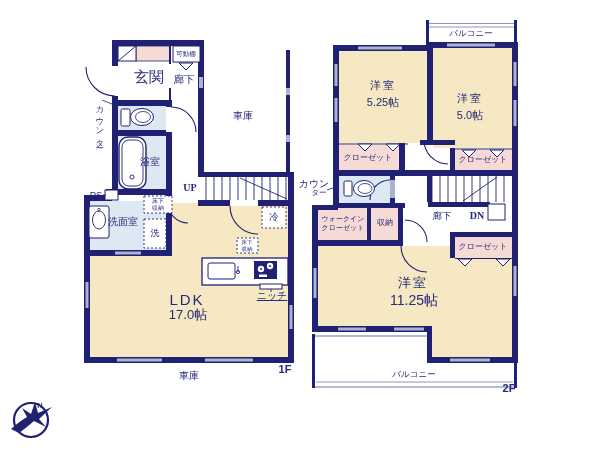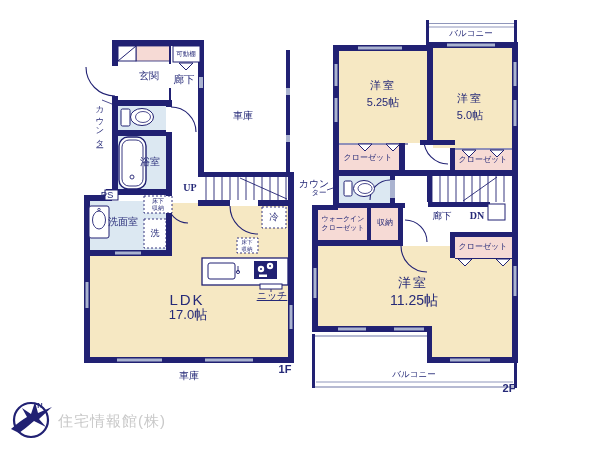--- a/index.html
+++ b/index.html
@@ -252,25 +252,25 @@
     <path d="M327 190 L339 186" stroke="#212173" stroke-width="0.8" fill="none"></path>
   </g>
 
   <g>
     <circle cx="31" cy="420" r="17" fill="none" stroke="#212173" stroke-width="2.2"></circle>
     <path d="M11 429 Q20 421 27 417 L22 408 L31 414 L35 402 L38 413 L52 407 L39 419 L46 427 L34 421 Q26 428 19 433 Z" fill="#212173"></path>
   </g>
 </svg>
 
 <div class="lbl" style="left:186px;top:54px;font-size:6.5px;">可動棚</div>
-<div class="lbl" style="left:149px;top:76px;font-size:10px;">玄関</div>
+<div class="lbl" style="left:149px;top:76px;font-size:15px;">玄関</div>
 <div class="lbl" style="left:184px;top:79px;font-size:10.5px;">廊下</div>
 <div class="lbl lbl-v" style="left:100px;top:122px;font-size:8.5px;">カウンター</div>
 <div class="lbl" style="left:150px;top:162px;font-size:10px;">浴室</div>
-<div class="lbl" style="left:107px;top:195px;font-size:9.5px;">PS</div>
+<div class="lbl" style="left:96px;top:195px;font-size:9.5px;">PS</div>
 <div class="lbl" style="left:123px;top:222px;font-size:10px;">洗面室</div>
 <div class="lbl" style="left:155px;top:233px;font-size:9px;">洗</div>
 <div class="lbl" style="left:158px;top:201px;font-size:6px;">床下</div>
 <div class="lbl" style="left:158px;top:208px;font-size:6px;">収納</div>
 <div class="lbl serif-i" style="left:190px;top:188px;font-size:10px;">UP</div>
 <div class="lbl" style="left:274px;top:217px;font-size:9.5px;">冷</div>
 <div class="lbl" style="left:247px;top:243px;font-size:5.5px;">床下</div>
 <div class="lbl" style="left:247px;top:249.5px;font-size:5.5px;">収納</div>
 <div class="lbl lsp" style="left:187px;top:299px;font-size:15px;">LDK</div>
 <div class="lbl" style="left:188px;top:314px;font-size:13px;">17.0帖</div>
@@ -293,15 +293,14 @@
 <div class="lbl" style="left:385px;top:223px;font-size:8px;">収納</div>
 <div class="lbl" style="left:442px;top:216px;font-size:9.5px;">廊下</div>
 <div class="lbl serif-i" style="left:477px;top:216px;font-size:10px;">DN</div>
 <div class="lbl" style="left:483px;top:247px;font-size:8px;">クローゼット</div>
 <div class="lbl lsp" style="left:413px;top:282px;font-size:13px;">洋室</div>
 <div class="lbl" style="left:414px;top:300px;font-size:14px;">11.25帖</div>
 <div class="lbl" style="left:414px;top:374px;font-size:8.5px;">バルコニー</div>
 <div class="lbl bold" style="left:509px;top:388px;font-size:11px;">2F</div>
 
 <div class="lbl" style="left:40px;top:406px;font-size:7.5px;font-weight:bold;">N</div>
-<div class="lbl logo-text" style="left:58px;top:413px;font-size:15px;">住宅情報館(株)</div>
 
 </div>
 
 </body></html>

